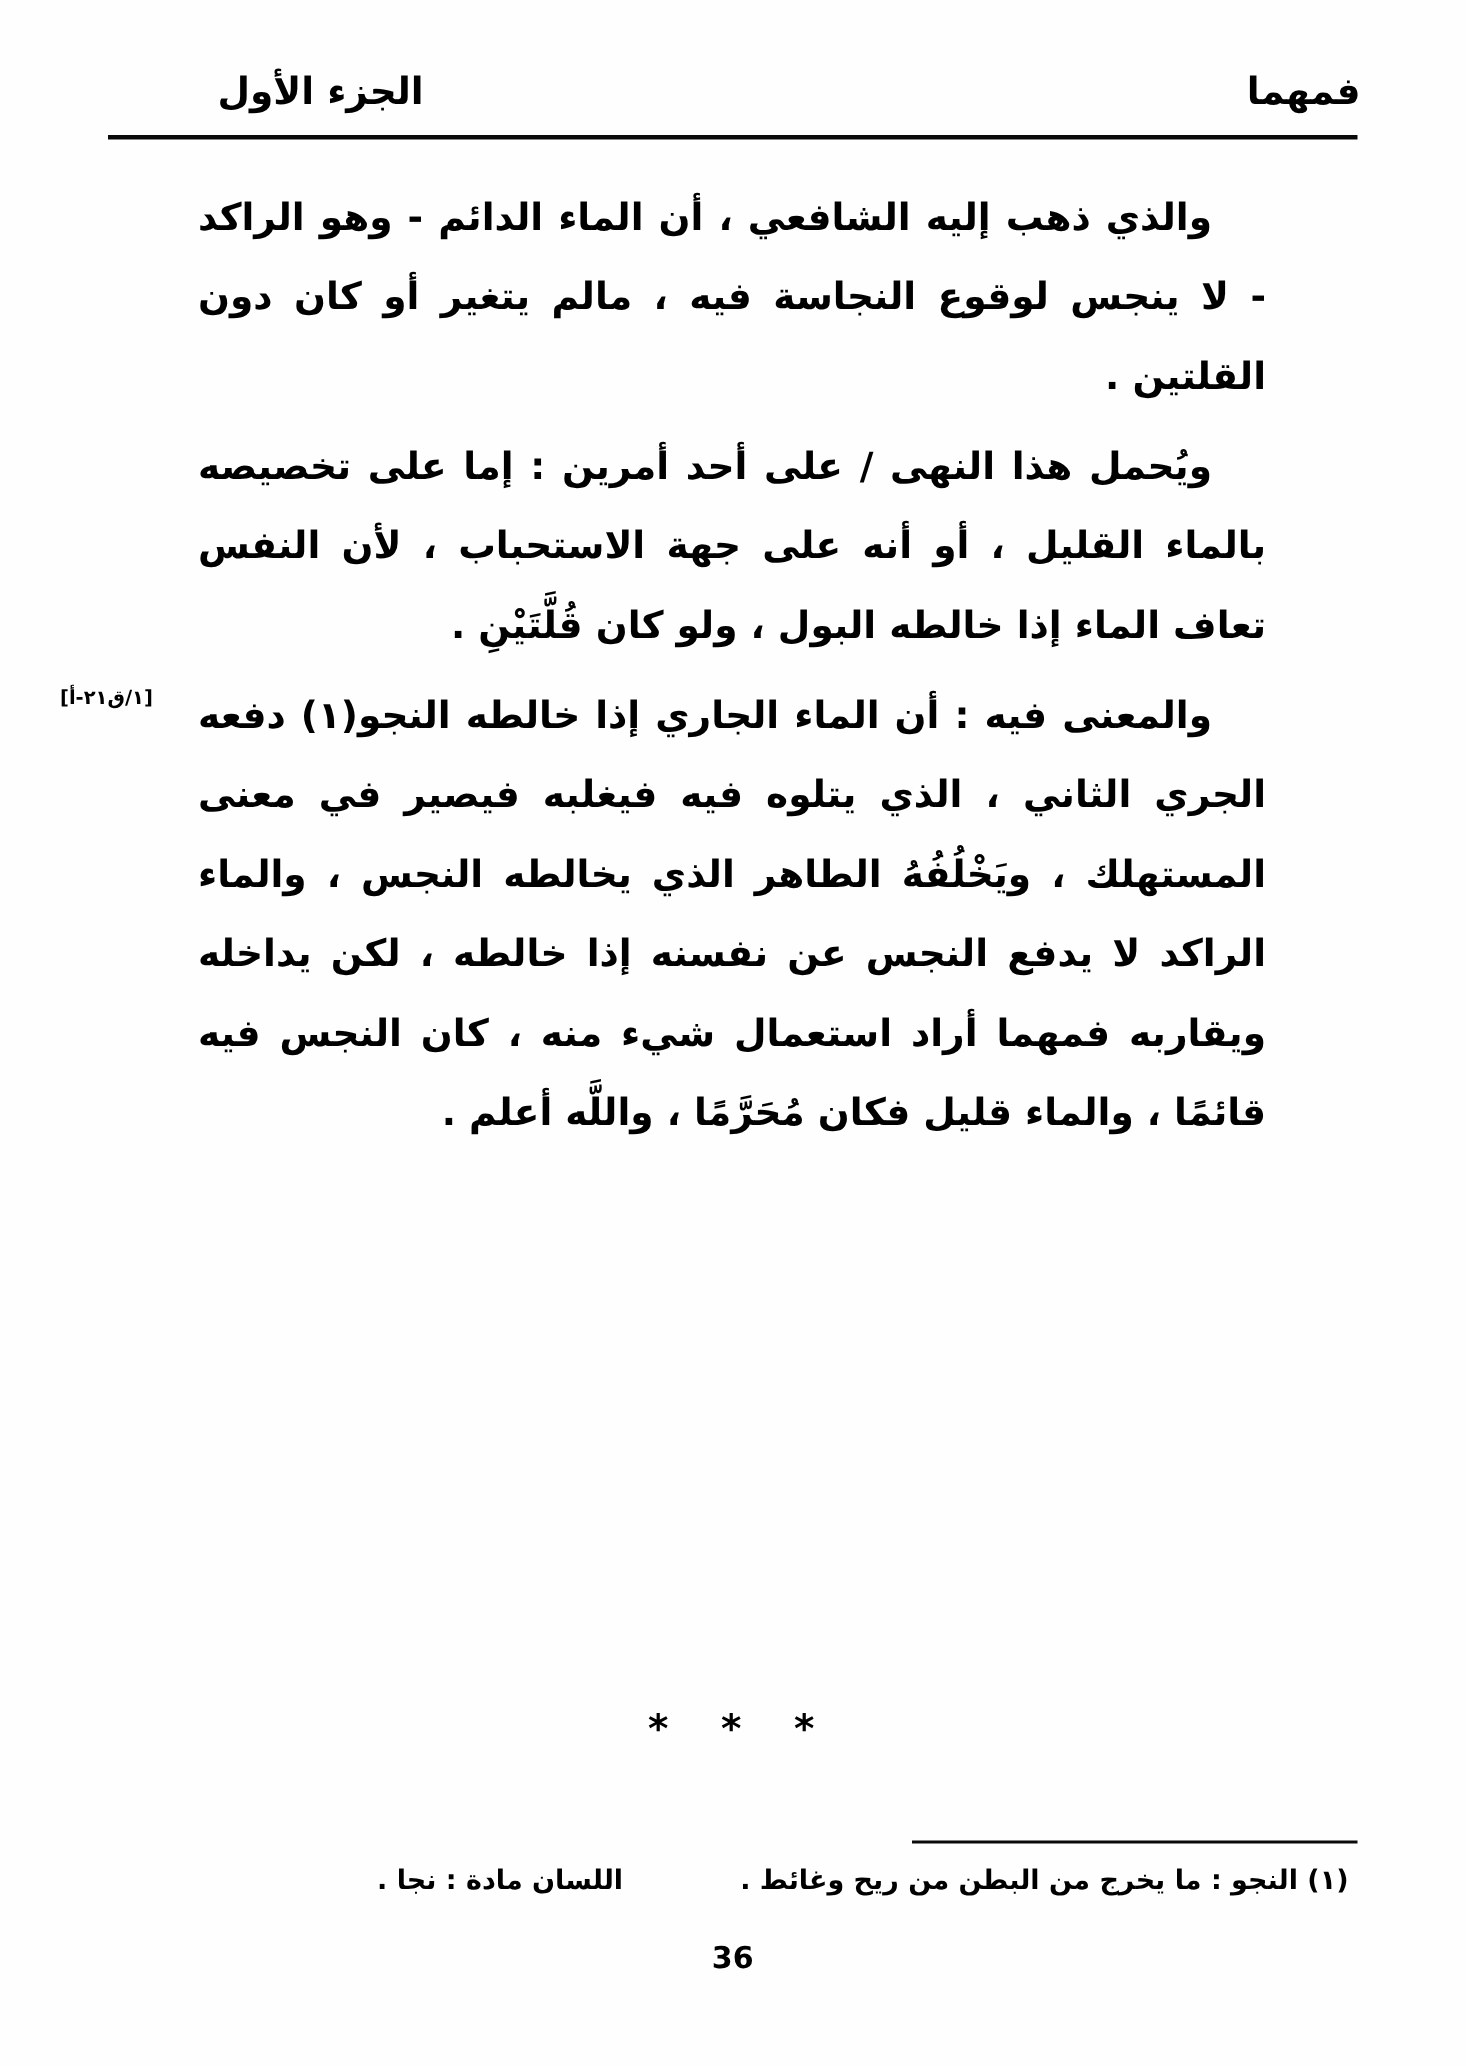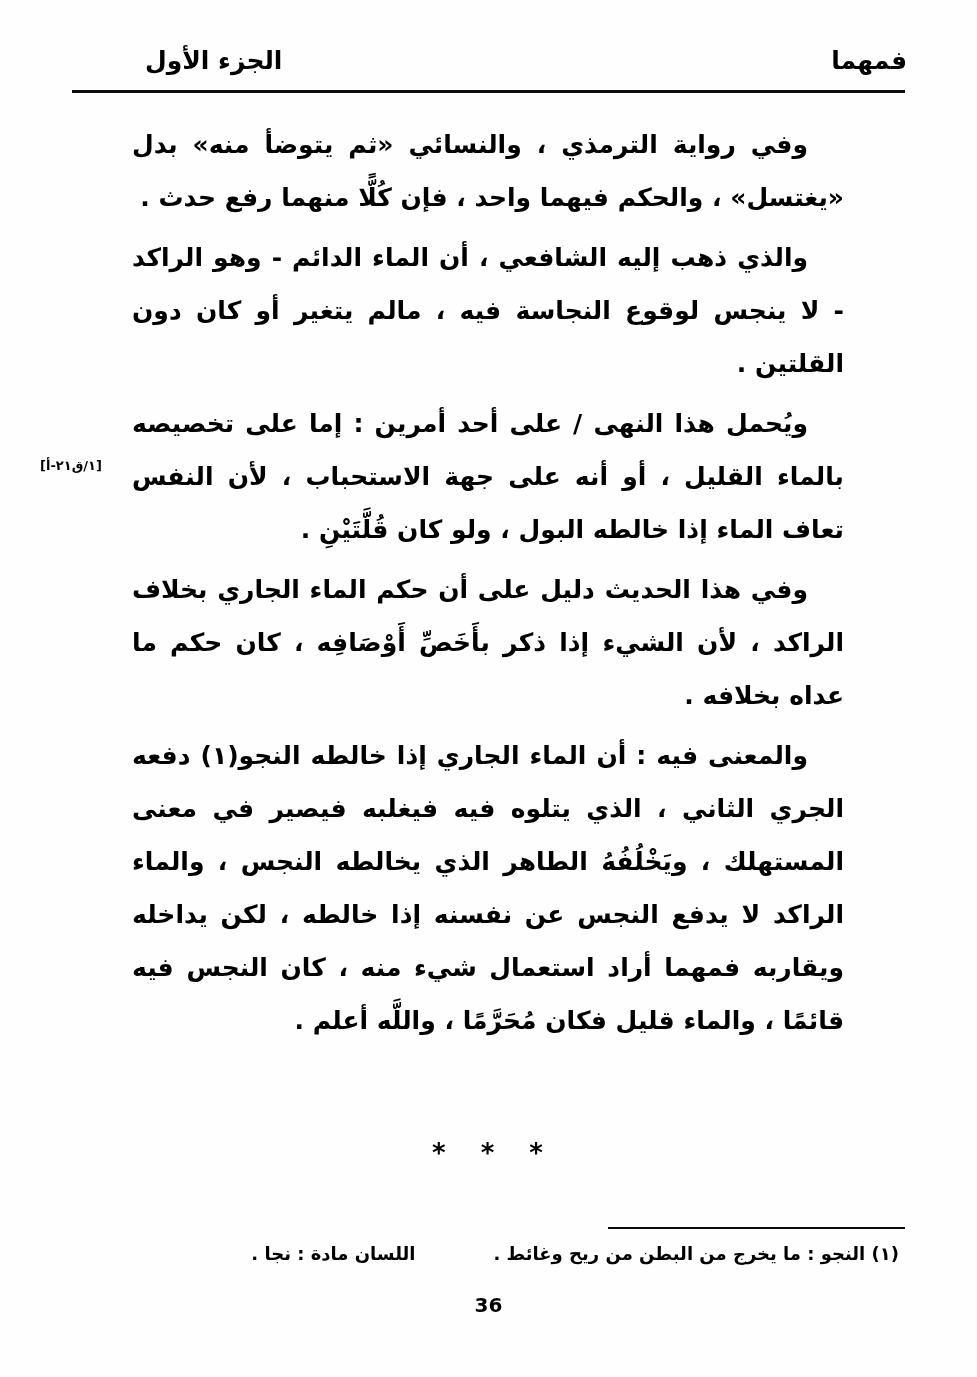--- a/index.html
+++ b/index.html
@@ -114,24 +114,22 @@
   <div class="header">
     <div class="header-title">فمهما</div>
     <div class="header-part">الجزء الأول</div>
   </div>
 
   <div class="header-rule"></div>
 
   <div class="margin-note">[١/ق٢١-أ]</div>
 
   <div class="content">
-    <p class="para">وفي رواية الترمذي ، والنسائي «ثم يتوضأ منه» بدل «يغتسل» ، والحكم فيهما واحد ، فإن كُلًّا منهما رفع حدث .</p>
     <p class="para">والذي ذهب إليه الشافعي ، أن الماء الدائم - وهو الراكد - لا ينجس لوقوع النجاسة فيه ، مالم يتغير أو كان دون القلتين .</p>
     <p class="para">ويُحمل هذا النهى / على أحد أمرين : إما على تخصيصه بالماء القليل ، أو أنه على جهة الاستحباب ، لأن النفس تعاف الماء إذا خالطه البول ، ولو كان قُلَّتَيْنِ .</p>
-    <p class="para">وفي هذا الحديث دليل على أن حكم الماء الجاري بخلاف الراكد ، لأن الشيء إذا ذكر بأَخَصِّ أَوْصَافِه ، كان حكم ما عداه بخلافه .</p>
     <p class="para">والمعنى فيه : أن الماء الجاري إذا خالطه النجو(١) دفعه الجري الثاني ، الذي يتلوه فيه فيغلبه فيصير في معنى المستهلك ، ويَخْلُفُهُ الطاهر الذي يخالطه النجس ، والماء الراكد لا يدفع النجس عن نفسنه إذا خالطه ، لكن يداخله ويقاربه فمهما أراد استعمال شيء منه ، كان النجس فيه قائمًا ، والماء قليل فكان مُحَرَّمًا ، واللَّه أعلم .</p>
   </div>
 
   <div class="stars">* * *</div>
 
   <div class="footnote-rule"></div>
 
   <div class="footnote">
     <span>(١) النجو : ما يخرج من البطن من ريح وغائط .</span>
     <span>اللسان مادة : نجا .</span>

